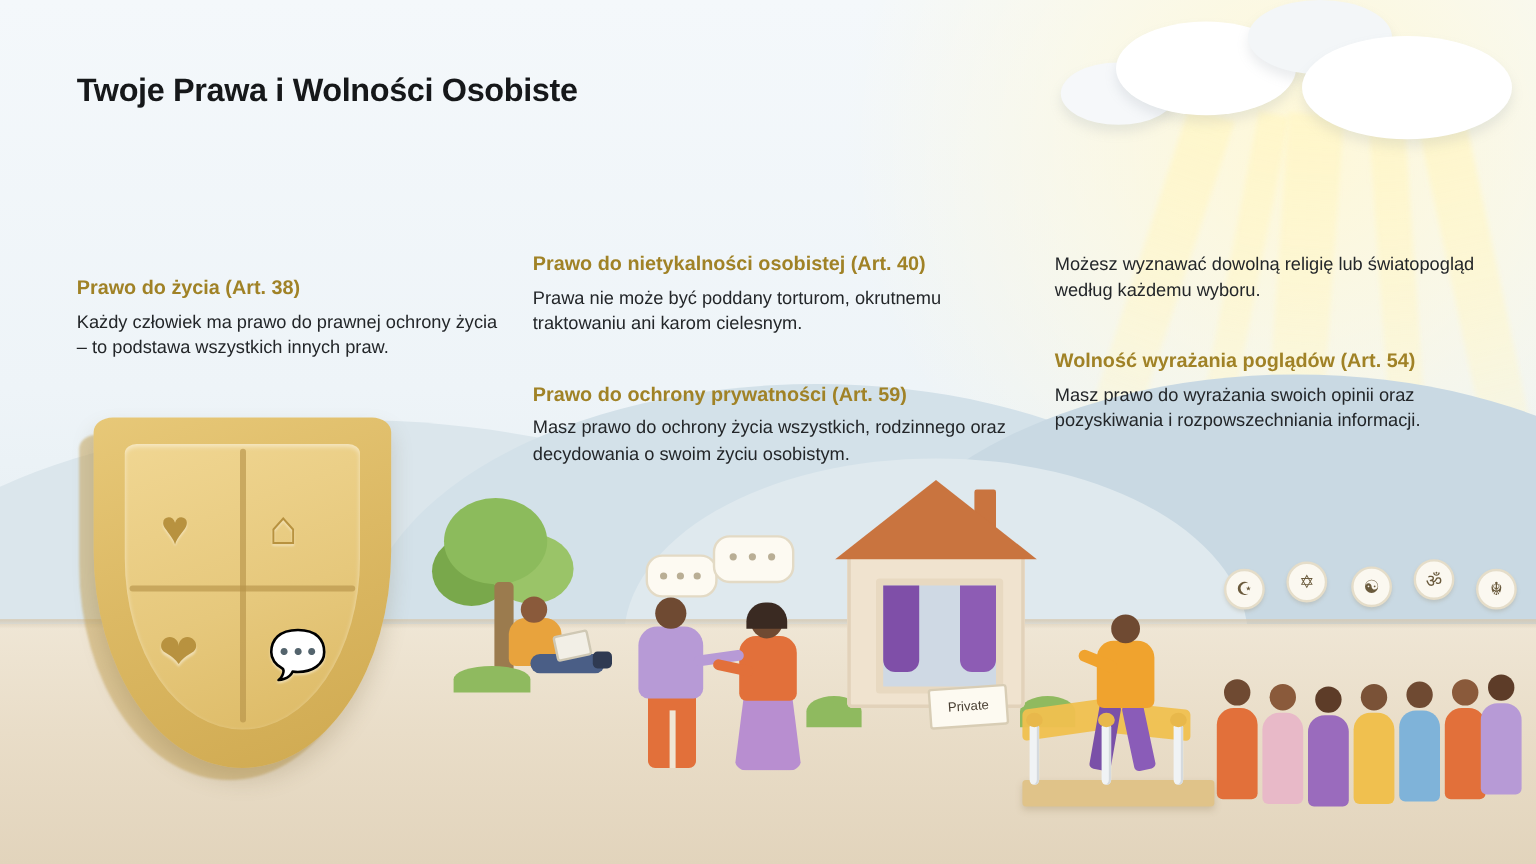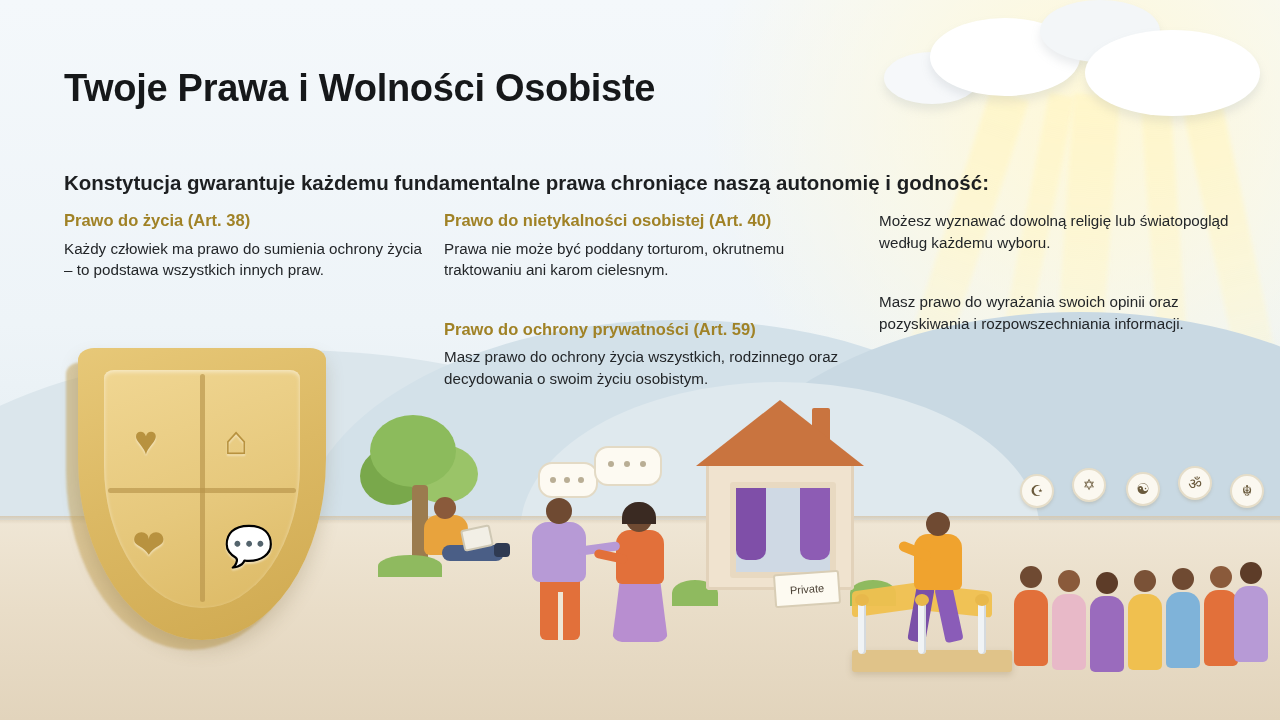--- a/index.html
+++ b/index.html
@@ -77,21 +77,21 @@
     left: 0; right: 0; bottom: 196px;
     height: 8px;
     background: linear-gradient(180deg, rgba(214,200,176,0.9), rgba(214,200,176,0));
   }
 
   
   .title {
     position: absolute;
     left: 64px;
     top: 42px;
-    font-size: 38px;
+    font-size: 27px;
     font-weight: bold;
     color: #16181a;
     letter-spacing: -0.3px;
   }
   .subtitle {
     position: absolute;
     left: 64px;
     top: 150px;
     font-size: 20.5px;
     font-weight: bold;
@@ -102,21 +102,21 @@
   .cards {
     position: absolute;
     left: 64px;
     top: 210px;
     width: 1180px;
   }
   .col {
     position: absolute;
     top: 0;
   }
-  .col-1 { left: 0px;   width: 360px; }
+  .col-1 { left: 0px;   width: 360px; margin-top: 20px; }
   .col-2 { left: 380px; width: 400px; }
   .col-3 { left: 815px; width: 370px; }
 
   .card { margin-bottom: 26px; }
   .card-title {
     font-size: 16.5px;
     font-weight: bold;
     color: #a08226;
     margin: 0 0 7px 0;
     line-height: 1.25;
@@ -339,47 +339,47 @@
     <div class="cloud c3"></div>
     <div class="hill h1"></div>
     <div class="hill h2"></div>
     <div class="hill h3"></div>
     <div class="hill h4"></div>
     <div class="ground"></div>
     <div class="ground-line"></div>
   </div>
 
   <h1 class="title">Twoje Prawa i Wolności Osobiste</h1>
-  <p class="subtitle">Konstytucja gwarantuje każdemu fundamentalne prawa chroniące naszą autonomię i godność:</p>
 
   <div class="cards">
 
     <div class="col col-1">
       <div class="card c-life">
         <p class="card-title">Prawo do życia (Art. 38)</p>
-        <p class="card-body">Każdy człowiek ma prawo do sumienia ochrony życia – to podstawa wszystkich innych praw.</p>
+        <p class="card-body">Każdy człowiek ma prawo do prawnej ochrony życia – to podstawa wszystkich innych praw.</p>
       </div>
     </div>
 
     <div class="col col-2">
       <div class="card c-integrity">
         <p class="card-title">Prawo do nietykalności osobistej (Art. 40)</p>
         <p class="card-body">Prawa nie może być poddany torturom, okrutnemu traktowaniu ani karom cielesnym.</p>
       </div>
       <div class="card c-privacy">
         <p class="card-title">Prawo do ochrony prywatności (Art. 59)</p>
         <p class="card-body">Masz prawo do ochrony życia wszystkich, rodzinnego oraz decydowania o swoim życiu osobistym.</p>
       </div>
     </div>
 
     <div class="col col-3">
       <div class="card c-religion">
         <p class="card-body">Możesz wyznawać dowolną religię lub światopogląd według każdemu wyboru.</p>
       </div>
       <div class="card c-speech">
+        <p class="card-title">Wolność wyrażania poglądów (Art. 54)</p>
         <p class="card-body">Masz prawo do wyrażania swoich opinii oraz pozyskiwania i rozpowszechniania informacji.</p>
       </div>
     </div>
 
   </div>
 
   <div class="shield-wrap">
     <div class="shield-shadow"></div>
     <div class="shield">
       <div class="shield-inner"></div>

